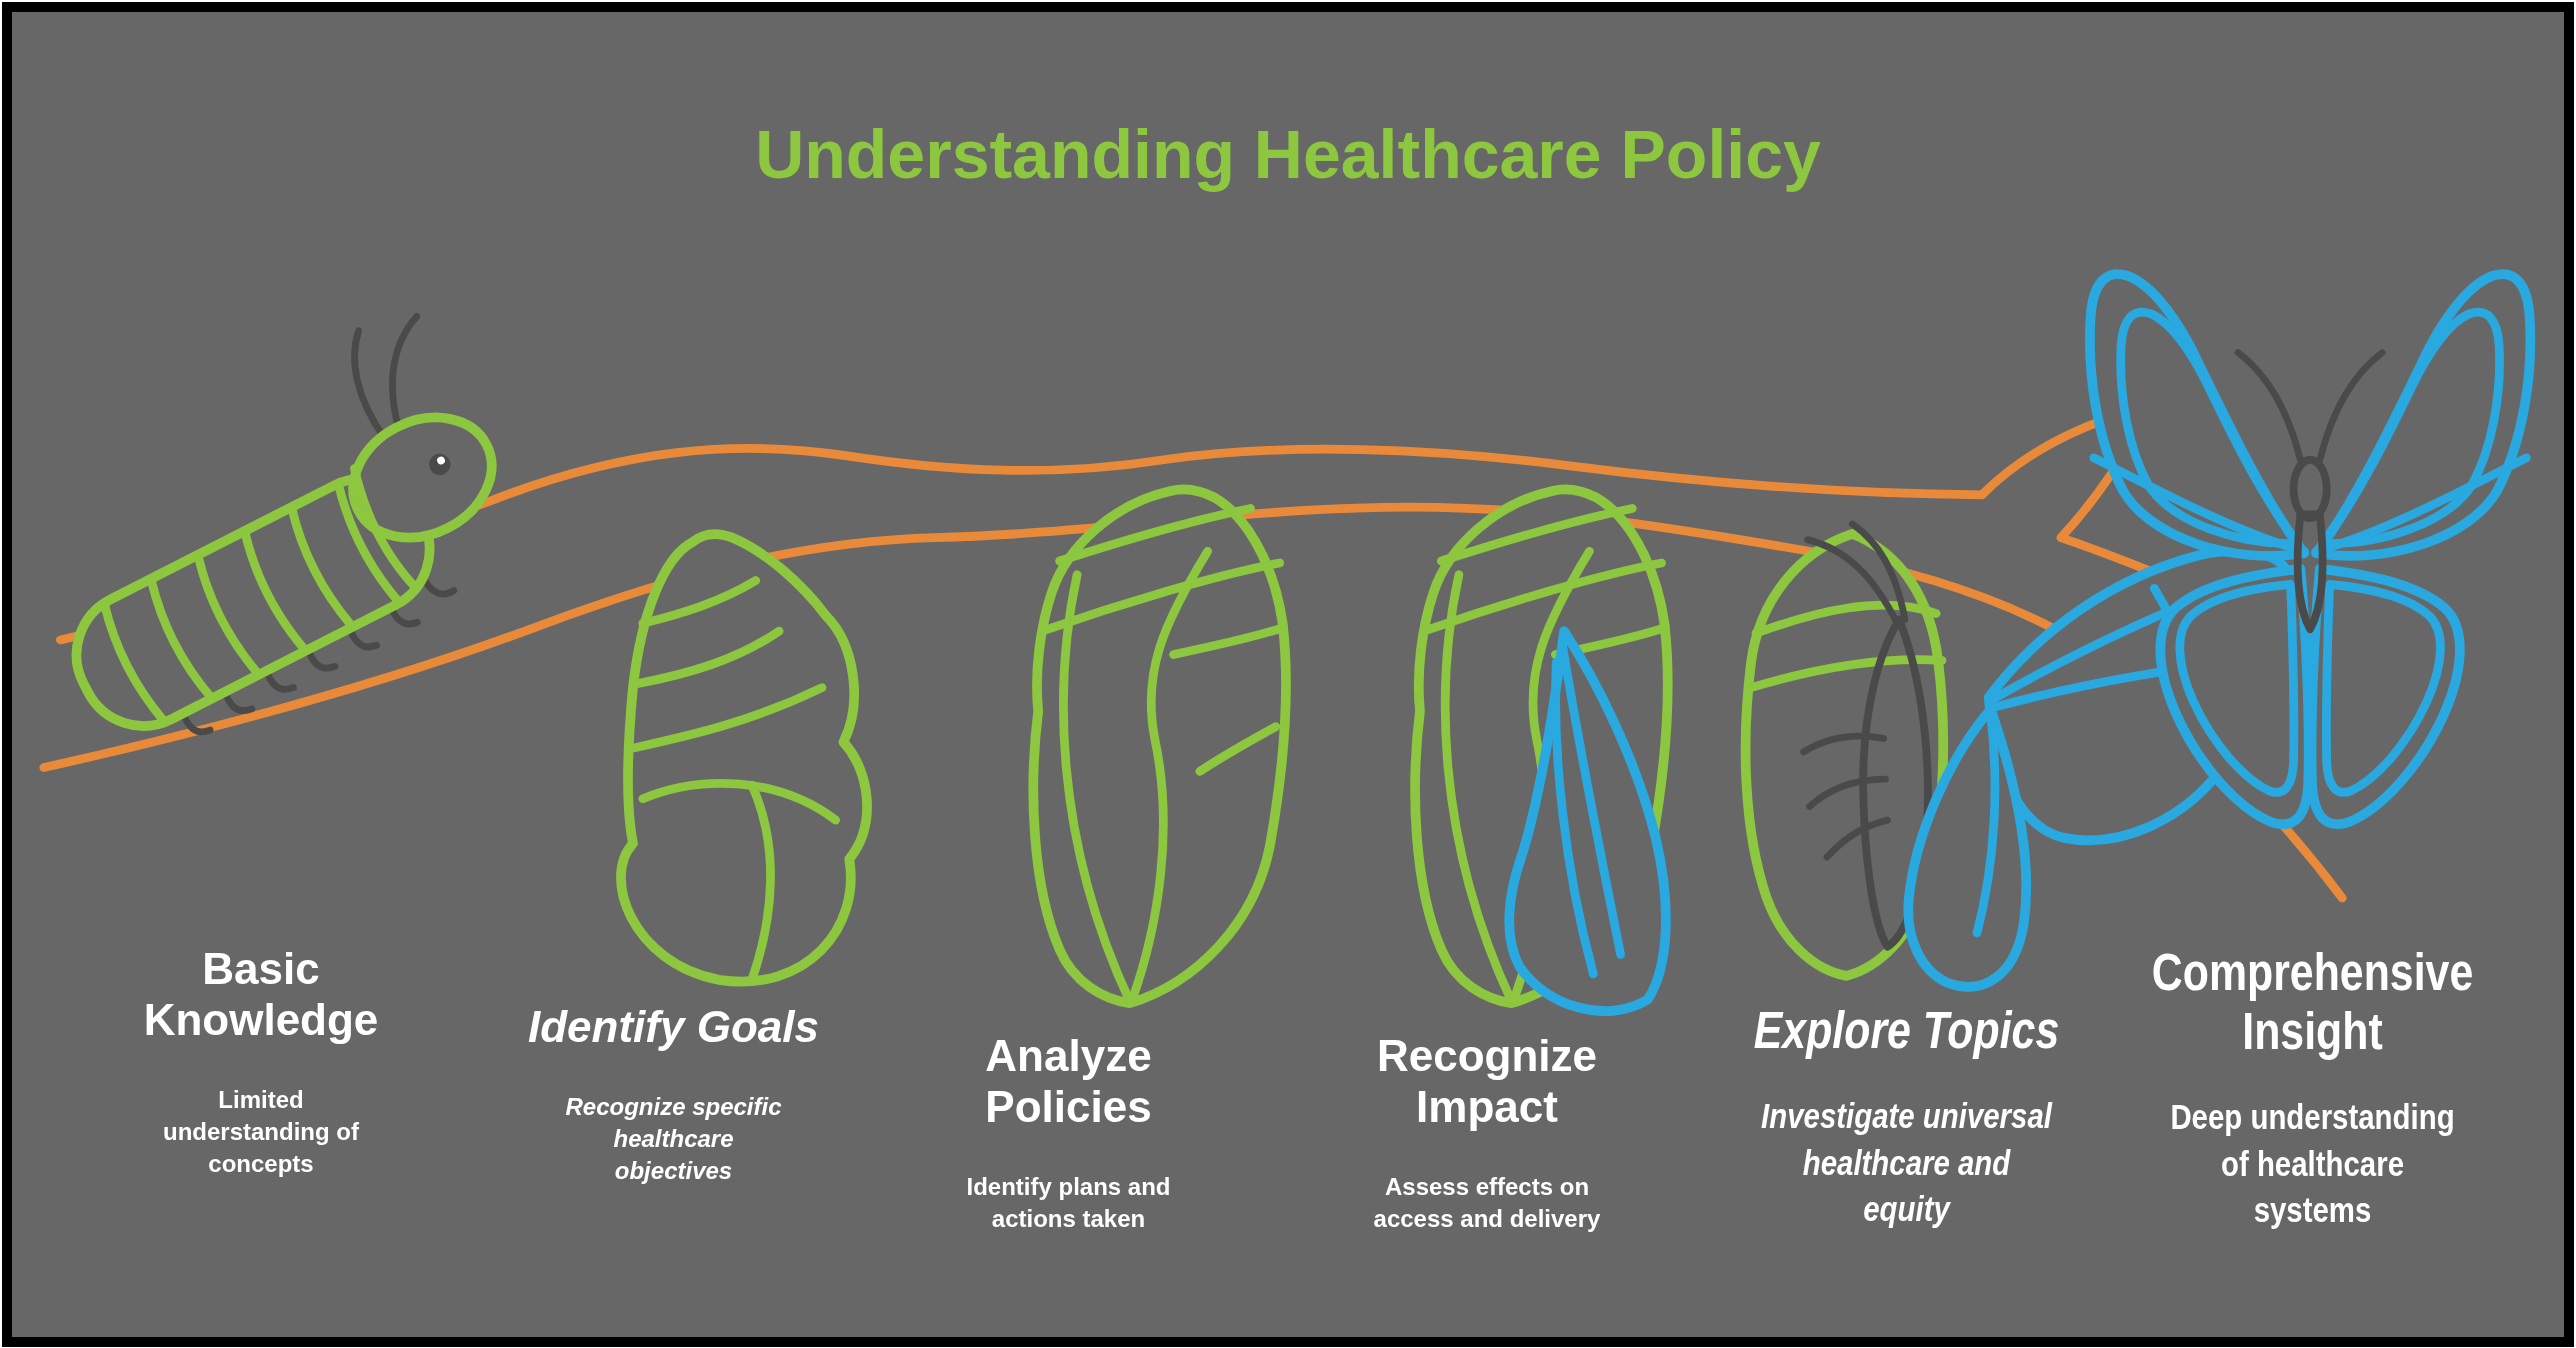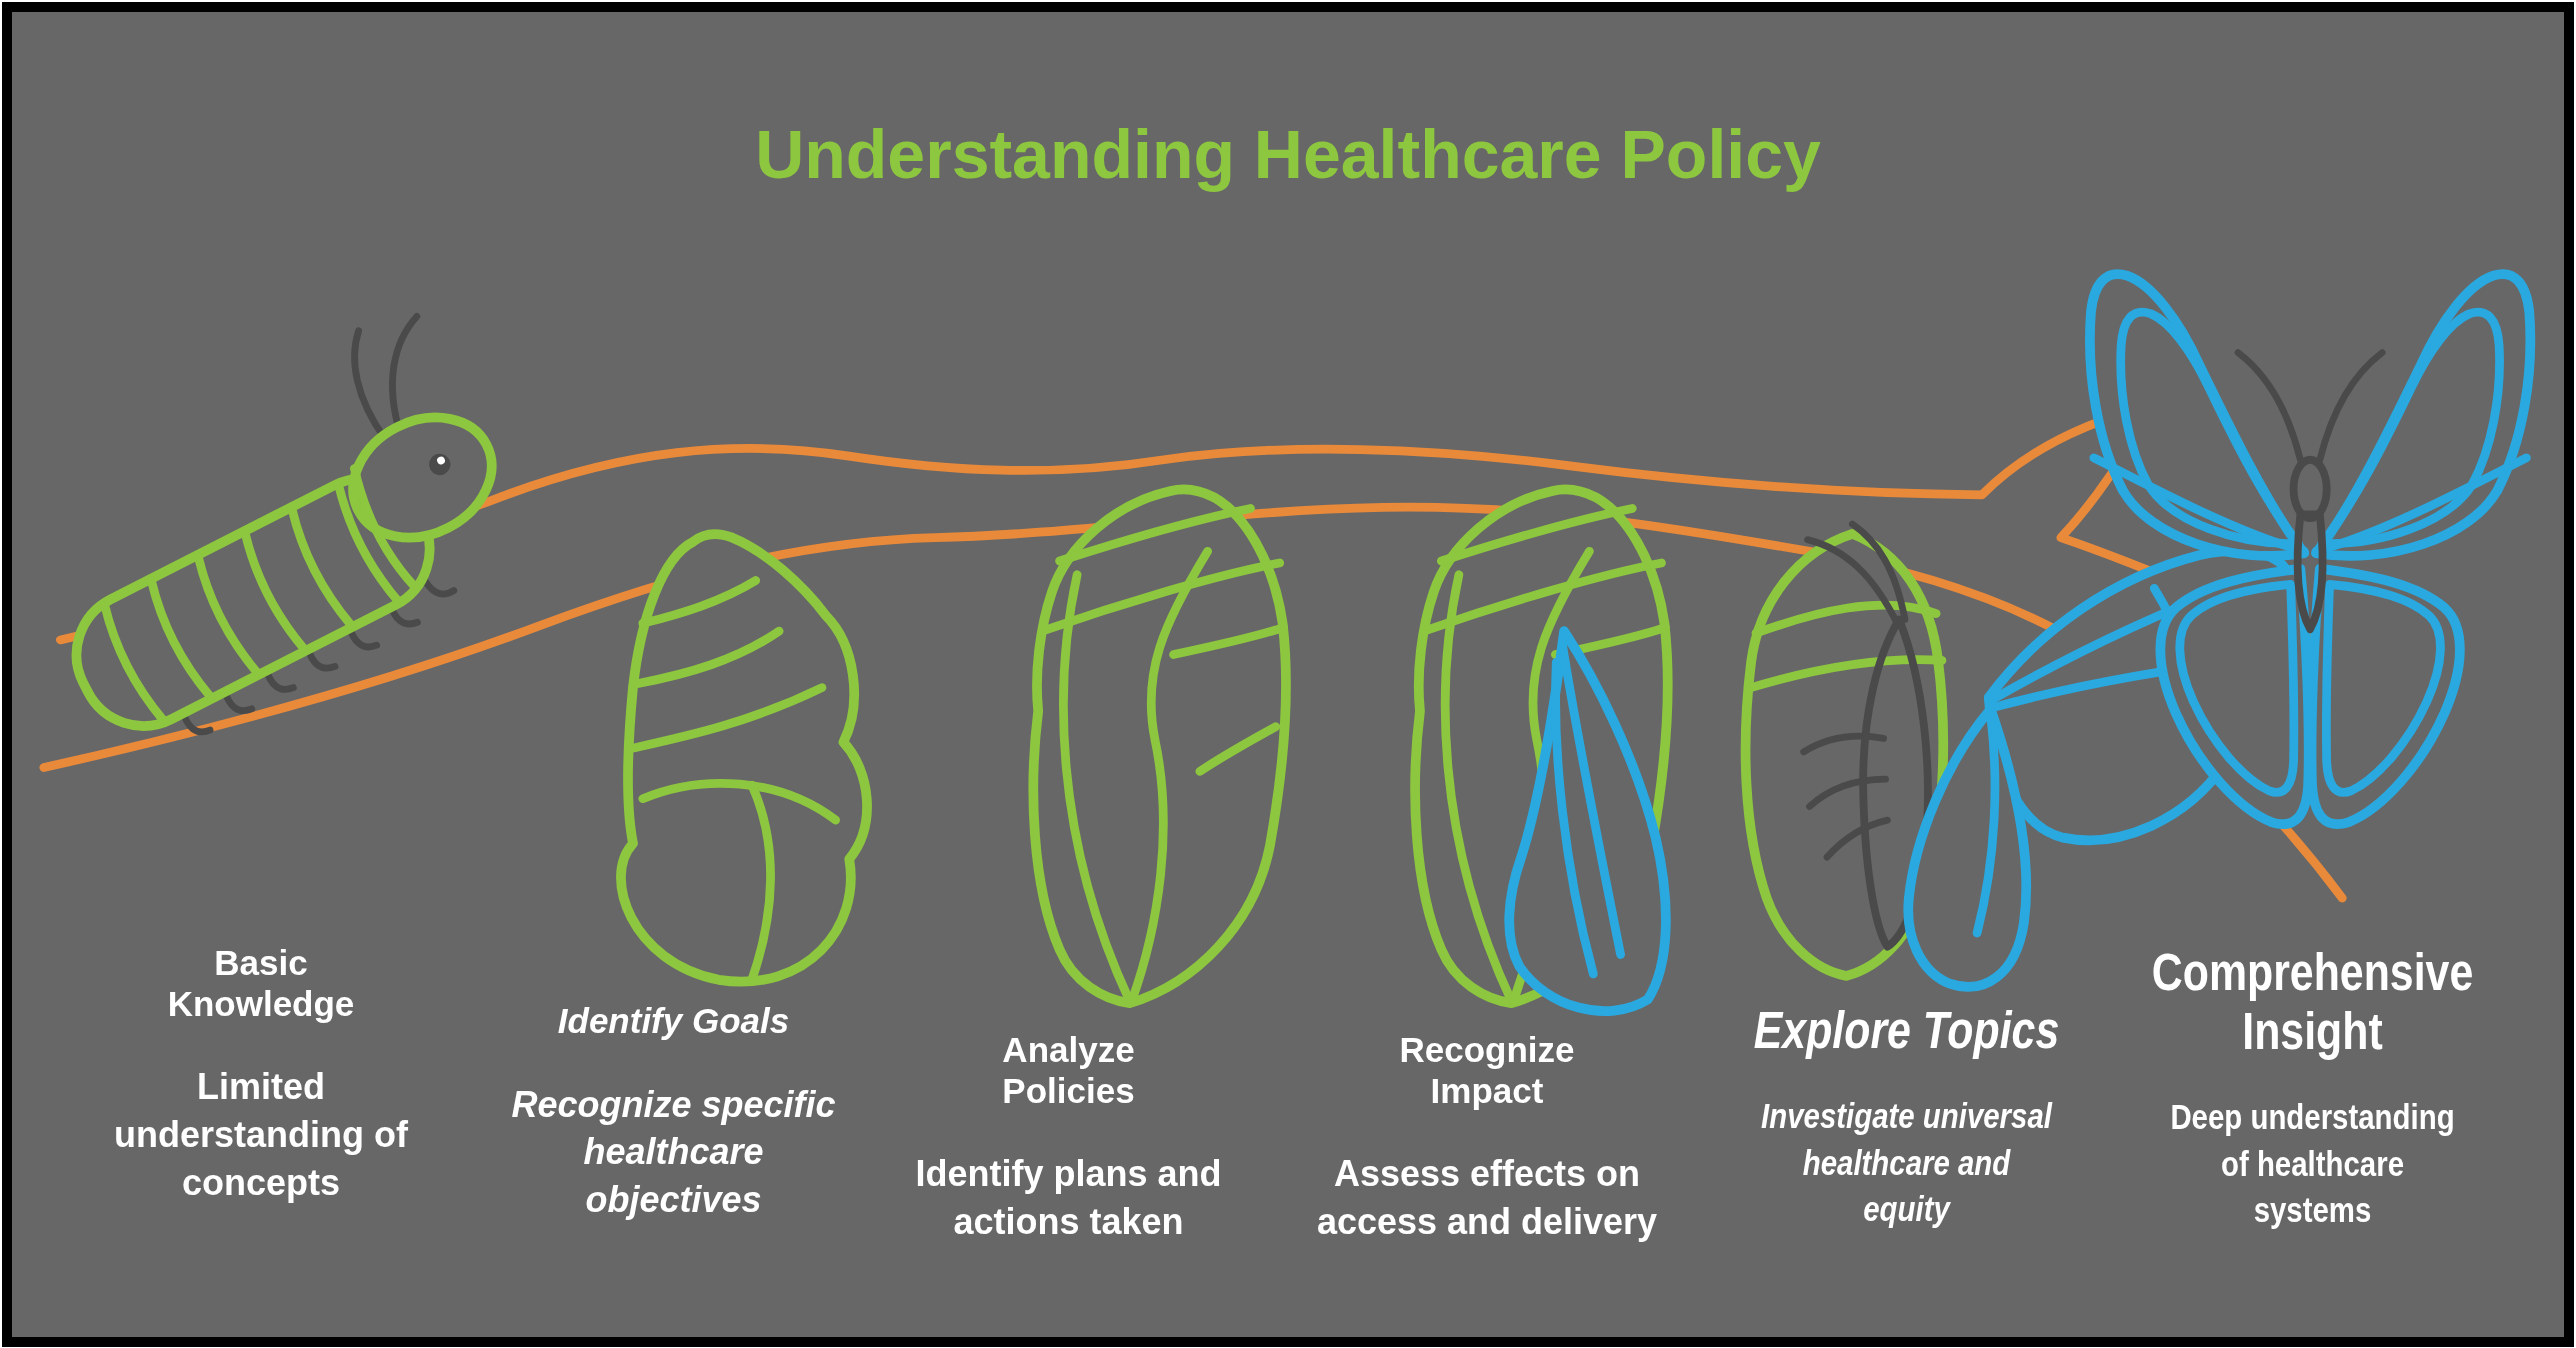--- a/index.html
+++ b/index.html
@@ -8,22 +8,22 @@
   }
   html,body{margin:0;padding:0;}
   body{width:2576px;height:1349px;background:#ffffff;position:relative;overflow:hidden;
        font-family:"Liberation Sans", sans-serif;}
   .frame{position:absolute;inset:1.9px;background:var(--frame);}
   .canvas{position:absolute;inset:11.7px;background:var(--bg);}
   .page-title{position:absolute;top:115px;left:0;width:100%;text-align:center;
     color:var(--green);font-size:68px;font-weight:bold;letter-spacing:0px;margin:0;}
   .art{position:absolute;left:0;top:0;width:2576px;height:1349px;pointer-events:none;}
   .stage-col{position:absolute;text-align:center;color:var(--text);}
-  .stage-heading{font-size:35px;font-weight:bold;line-height:1.16;white-space:pre-line;margin:0;}
-  .stage-desc{font-size:36px;font-weight:bold;line-height:1.33;white-space:pre-line;margin:39px 0 0 0;}
+  .stage-heading{font-size:44px;font-weight:bold;line-height:1.16;white-space:pre-line;margin:0;}
+  .stage-desc{font-size:24px;font-weight:bold;line-height:1.33;white-space:pre-line;margin:39px 0 0 0;}
   .condensed .stage-heading{font-size:51px;transform:scaleX(0.84);transform-origin:50% 0;}
   .condensed .stage-desc{font-size:35px;transform:scaleX(0.84);transform-origin:50% 0;margin-top:33px;}
   
   .ln{fill:none;stroke-linecap:round;stroke-linejoin:round;}
   .ln-green{stroke:var(--green);stroke-width:10;}
   .ln-green-thin{stroke:var(--green);stroke-width:9;}
   .ln-orange{stroke:var(--orange);stroke-width:9;}
   .ln-blue{stroke:var(--blue);stroke-width:10;}
   .ln-blue-thin{stroke:var(--blue);stroke-width:9;}
   .ln-dark{stroke:var(--dark);stroke-width:8;}

